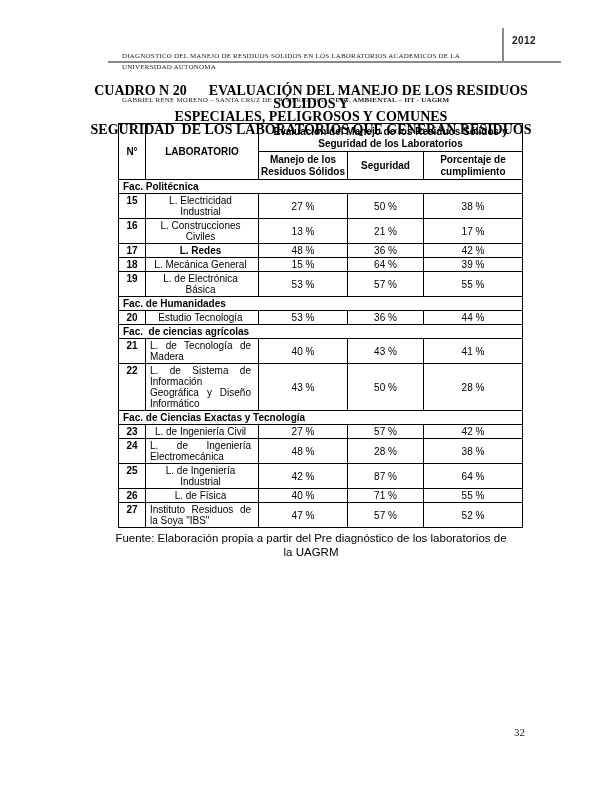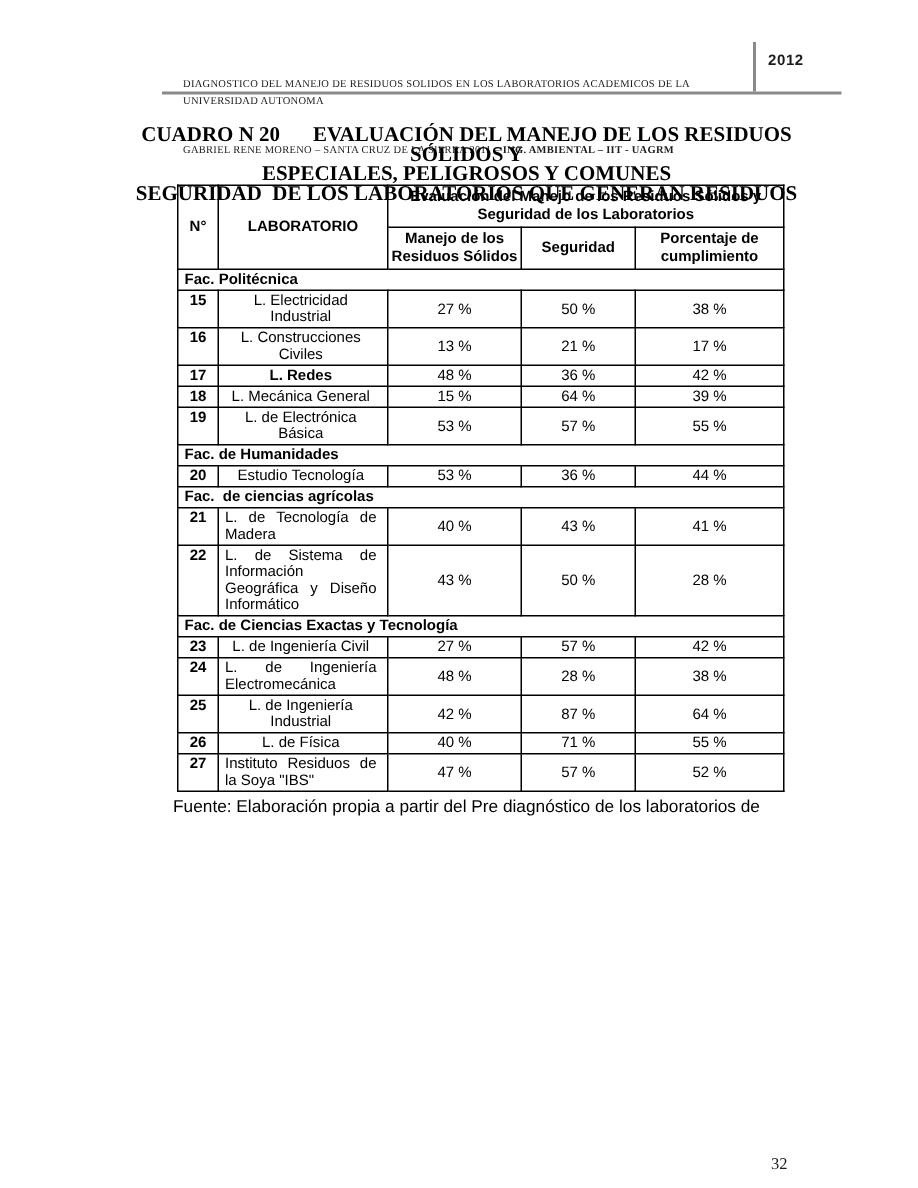--- a/index.html
+++ b/index.html
@@ -38,21 +38,21 @@
   .eval td.labname { text-align:center; vertical-align:top; line-height:11px; padding:1px 7px 1px 4px; }
   .eval td.labname.justify { text-align:justify; }
   .eval td.labname.bold { font-weight:bold; }
   .eval td.val { text-align:center; vertical-align:middle; line-height:11px; padding:1px 2px; }
   .eval td.section { font-weight:bold; padding:1px 4px; line-height:11px; white-space:pre-wrap; }
 
   
   .source { margin:3px 0 0 80px; width:462px; text-align:center; font-size:11.5px; line-height:14px; }
 
   
-  .page-number { position:absolute; left:514px; top:726px; font-family:"Liberation Serif", serif; font-size:11px; color:#1c1c1c;margin-top:44px; }
+  .page-number { position:absolute; left:514px; top:726px; font-family:"Liberation Serif", serif; font-size:11px; color:#1c1c1c; }
 </style>
 </head>
 <body>
 
 <div class="page">
 
   <div class="doc-header">
     <div class="doc-header-text">
       <div>DIAGNOSTICO DEL MANEJO DE RESIDUOS SOLIDOS EN LOS LABORATORIOS ACADEMICOS DE LA UNIVERSIDAD AUTONOMA</div>
       <div><span>GABRIEL RENE MORENO – SANTA CRUZ DE LA SIERRA 2011 – </span><span class="hl-bold">ING. AMBIENTAL – IIT - UAGRM</span></div>
@@ -191,18 +191,19 @@
             <td class="labname justify">Instituto Residuos de la Soya "IBS"</td>
             <td class="val">47 %</td>
             <td class="val">57 %</td>
             <td class="val">52 %</td>
           </tr>
         </tbody>
     </table>
 
     <div class="source">
       <div>Fuente: Elaboración propia a partir del Pre diagnóstico de los laboratorios de</div>
+      <div>la UAGRM</div>
     </div>
   </div>
 
   <div class="page-number">32</div>
 
 </div>
 
 </body></html>

